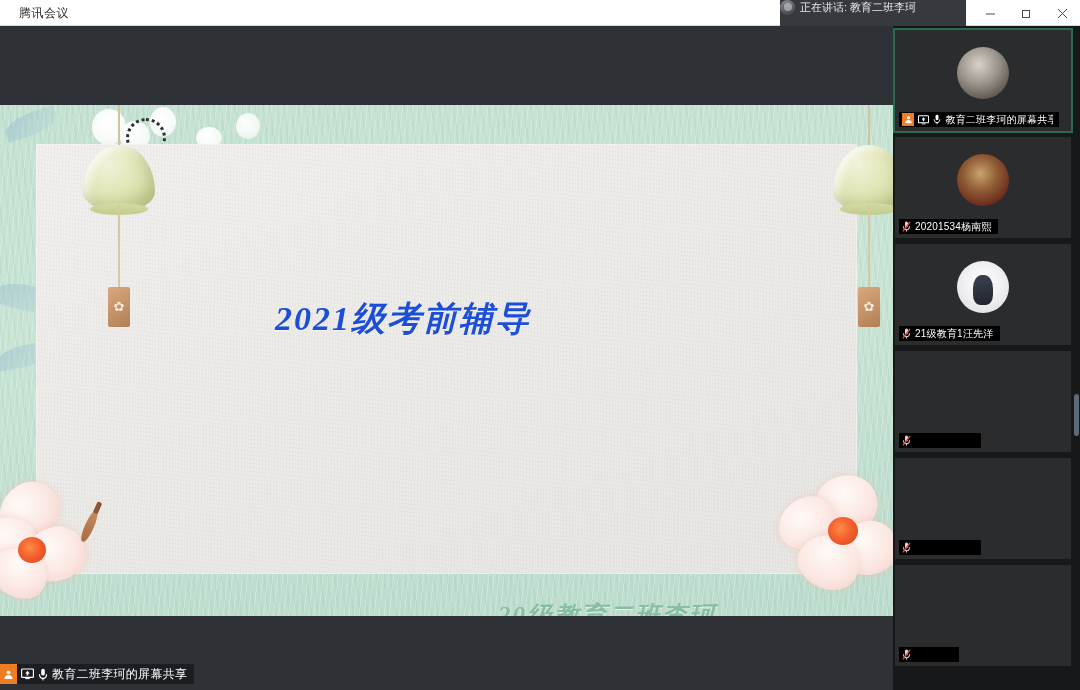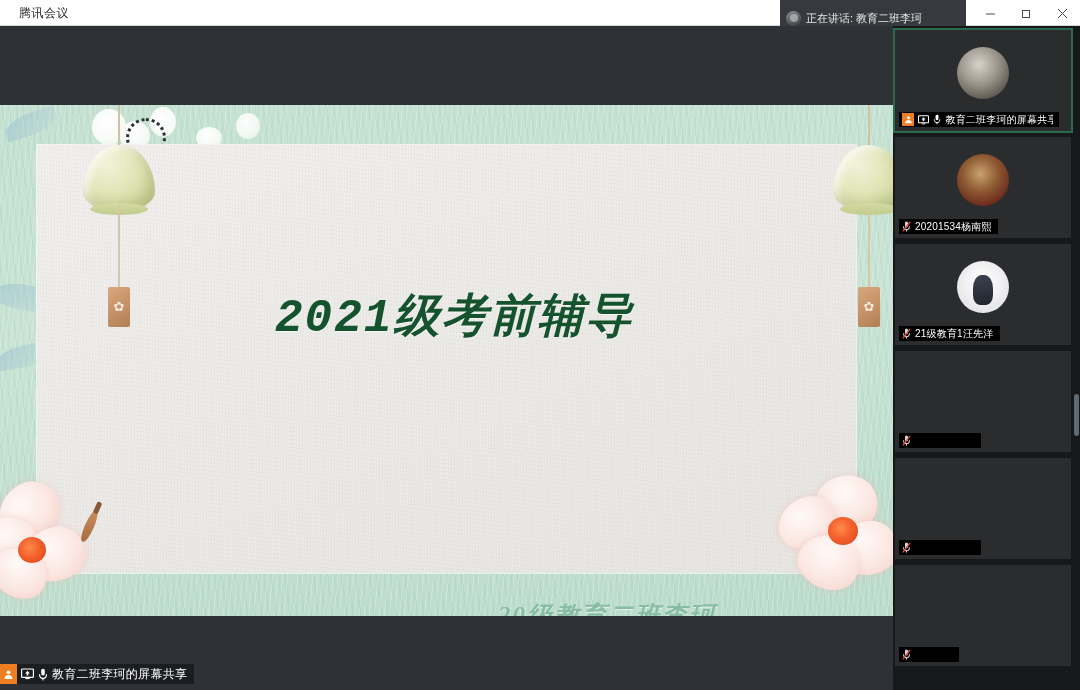--- a/index.html
+++ b/index.html
@@ -16,22 +16,22 @@
     background:#ffffff;
     border-bottom:1px solid #d8d8d8;
   }
   .titlebar-title{
     position:absolute; left:0; top:0; width:1080px; height:26px;
     line-height:26px; text-align:left;
     font-size:12px; color:#2c2c2c; letter-spacing:.5px;padding-left:19px;
   }
   .speaker-chip{
     position:absolute; left:780px; top:0; width:186px; height:26px;
-    background:#36393d; display:flex; align-items:flex-end; gap:5px;
-    padding-left:6px; overflow:hidden;
+    background:#36393d; display:flex; align-items:flex-start; gap:5px;
+    overflow:hidden;
   }
   .speaker-avatar{
     width:15px; height:15px; border-radius:50%;
     background:linear-gradient(160deg,#8d8f93 0%,#5d5f63 55%,#3e4044 100%);
     flex:0 0 auto; position:relative;
   }
   .speaker-avatar::after{
     content:""; position:absolute; left:3.5px; top:3px;
     width:8px; height:8px; border-radius:50%;
     background:rgba(215,215,215,.55);
@@ -85,24 +85,24 @@
         rgba(255,255,255,0) 1px, rgba(255,255,255,0) 3px),
       repeating-linear-gradient(6deg,
         rgba(0,0,0,.014) 0px, rgba(0,0,0,.014) 1px,
         rgba(255,255,255,0) 1px, rgba(255,255,255,0) 4px),
       linear-gradient(160deg,#f1f0ee 0%,#eceae7 55%,#e8e6e3 100%);
     box-shadow:0 0 0 1px rgba(255,255,255,.35) inset;
   }
 
   .slide-title{
     position:absolute; left:275px; top:186px; width:420px;
-    font-family:Liberation Mono, monospace;
+    font-family:Liberation Serif, serif;
     font-style:italic; font-weight:700;
-    font-size:46px; line-height:56px; letter-spacing:2px;
-    color:#14532d; white-space:nowrap;
+    font-size:34px; line-height:56px; letter-spacing:2px;
+    color:#1d4ed8; white-space:nowrap;
     text-shadow:0 1px 0 rgba(255,255,255,.6);
   }
   .slide-subtitle{
     position:absolute; left:498px; top:495px; width:300px;
     font-family:"Liberation Serif","DejaVu Serif",serif;
     font-style:italic; font-weight:700;
     font-size:25px; line-height:32px; letter-spacing:2px;
     color:#86bda3; white-space:nowrap;
     text-shadow:0 1px 0 rgba(255,255,255,.55);
   }

